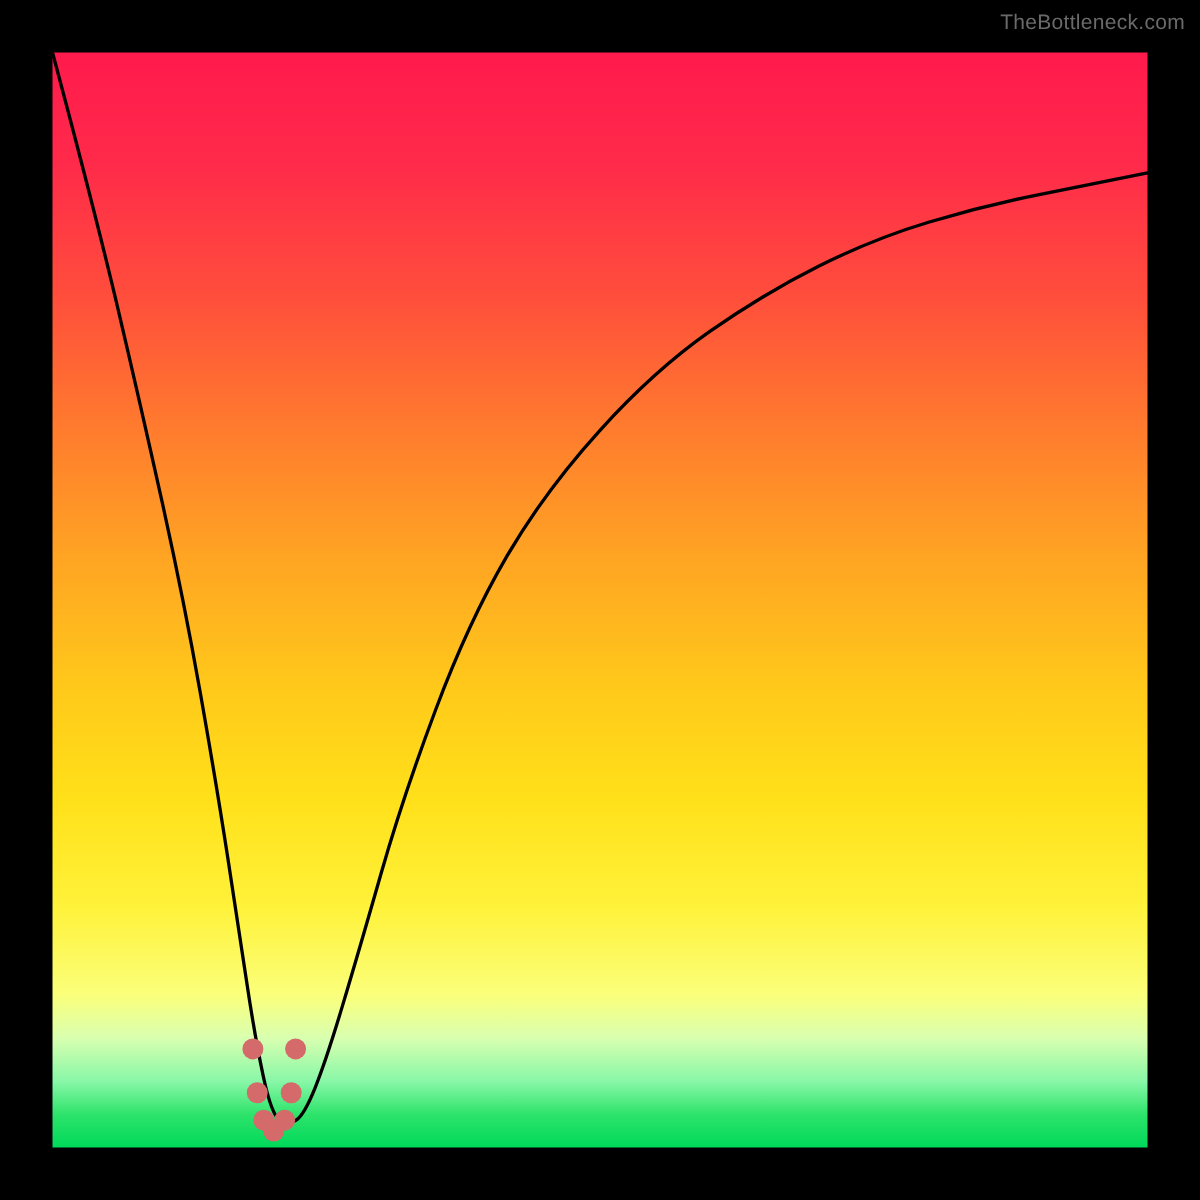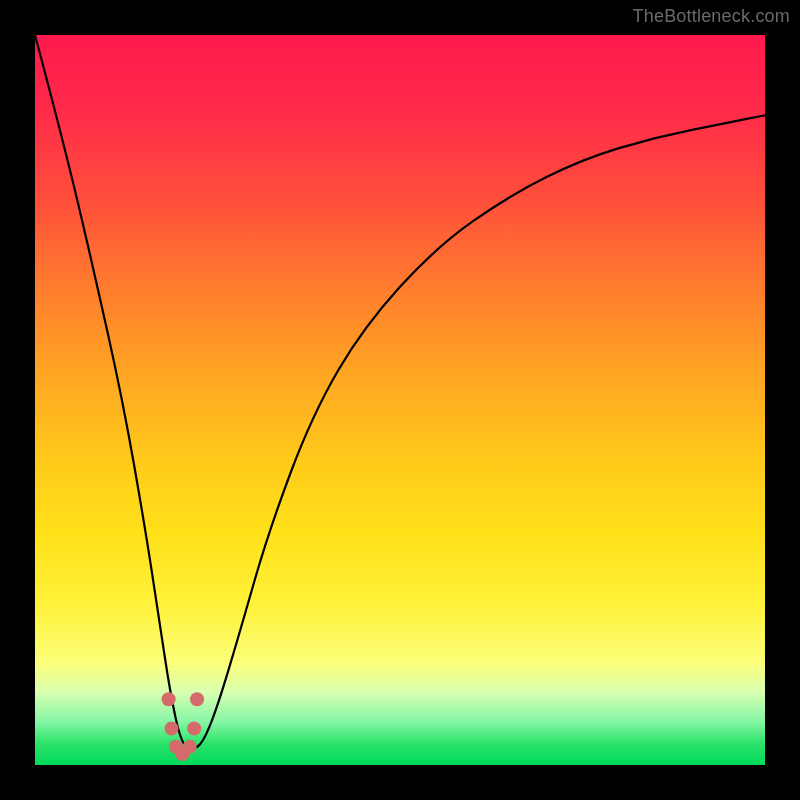--- a/index.html
+++ b/index.html
@@ -40,21 +40,21 @@
       #87f7a7 94%,
       #2de36a 97%,
       #00d95a 100%
     );
   }
   .watermark {
     position: absolute;
     top: 6px;
     right: 10px;
     color: #6a6a6a;
-    font-size: 18px;
+    font-size: 14px;
     letter-spacing: 0.2px;
     font-weight: 400;
     user-select: none;
   }
   svg.curve {
     position: absolute;
     left: 0;
     top: 0;
     width: 730px;
     height: 730px;

